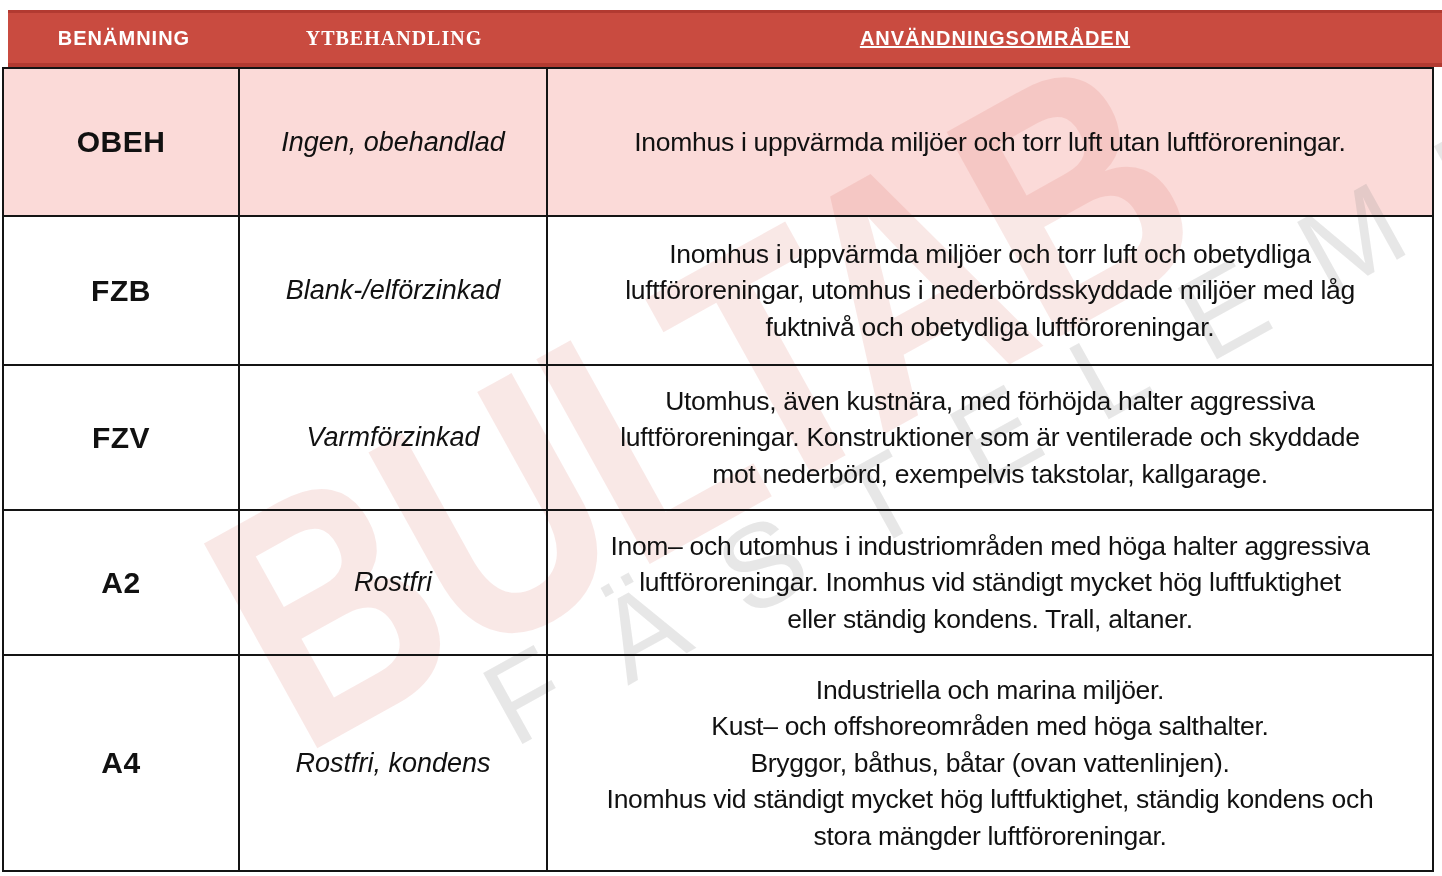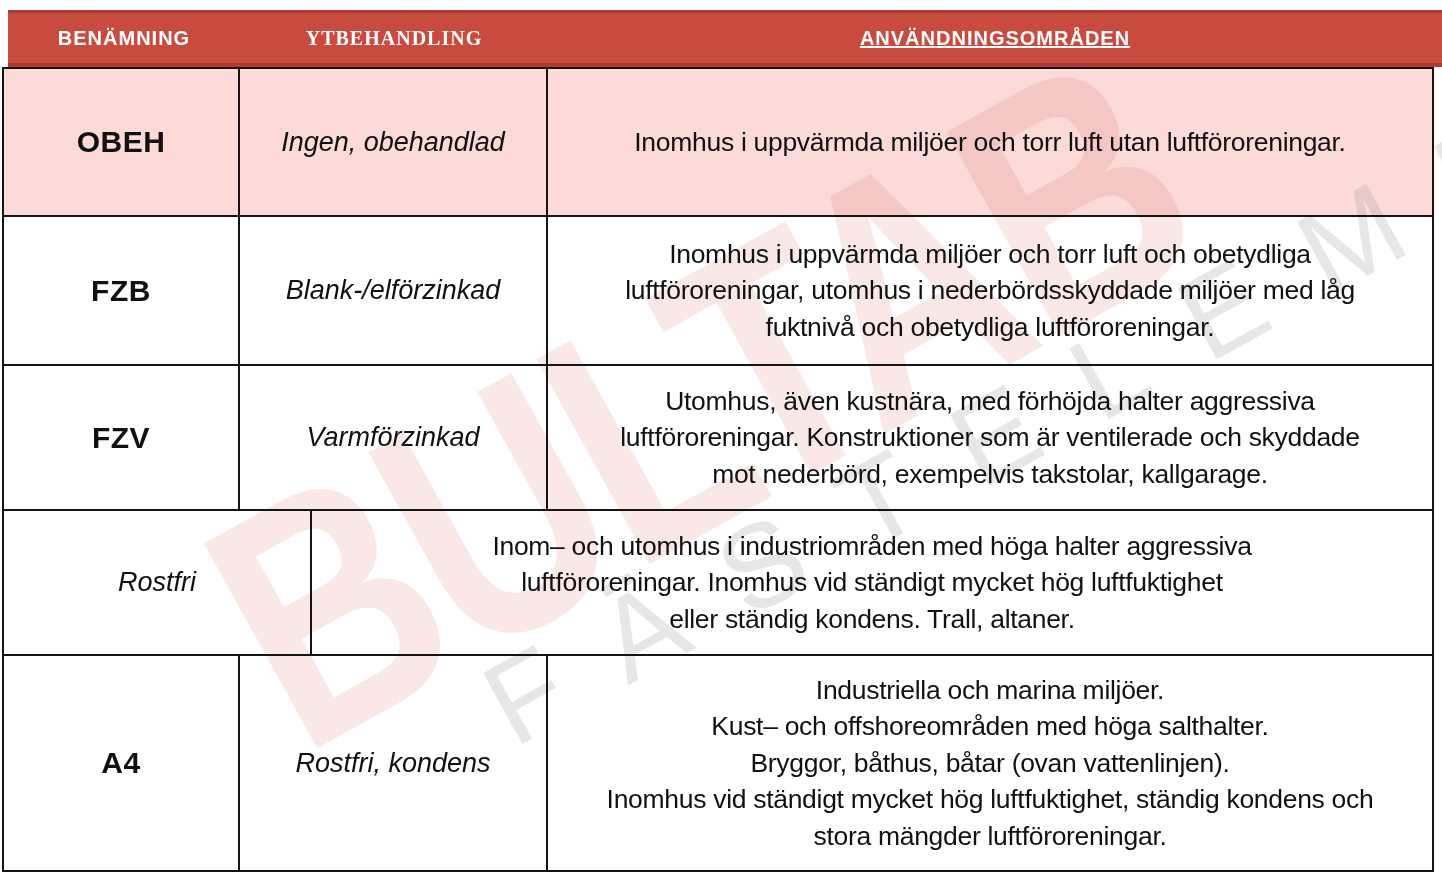--- a/index.html
+++ b/index.html
@@ -177,20 +177,21 @@
 
     <div class="row row-3">
       <div class="cell c1">FZV</div>
       <div class="cell c2">Varmförzinkad</div>
       <div class="cell c3">Utomhus, även kustnära, med förhöjda halter aggressiva
 luftföroreningar. Konstruktioner som är ventilerade och skyddade
 mot nederbörd, exempelvis takstolar, kallgarage.</div>
     </div>
 
     <div class="row row-4">
+      <div class="cell c1">A2</div>
       <div class="cell c2">Rostfri</div>
       <div class="cell c3">Inom– och utomhus i industriområden med höga halter aggressiva
 luftföroreningar. Inomhus vid ständigt mycket hög luftfuktighet
 eller ständig kondens. Trall, altaner.</div>
     </div>
 
     <div class="row row-5">
       <div class="cell c1">A4</div>
       <div class="cell c2">Rostfri, kondens</div>
       <div class="cell c3">Industriella och marina miljöer.

